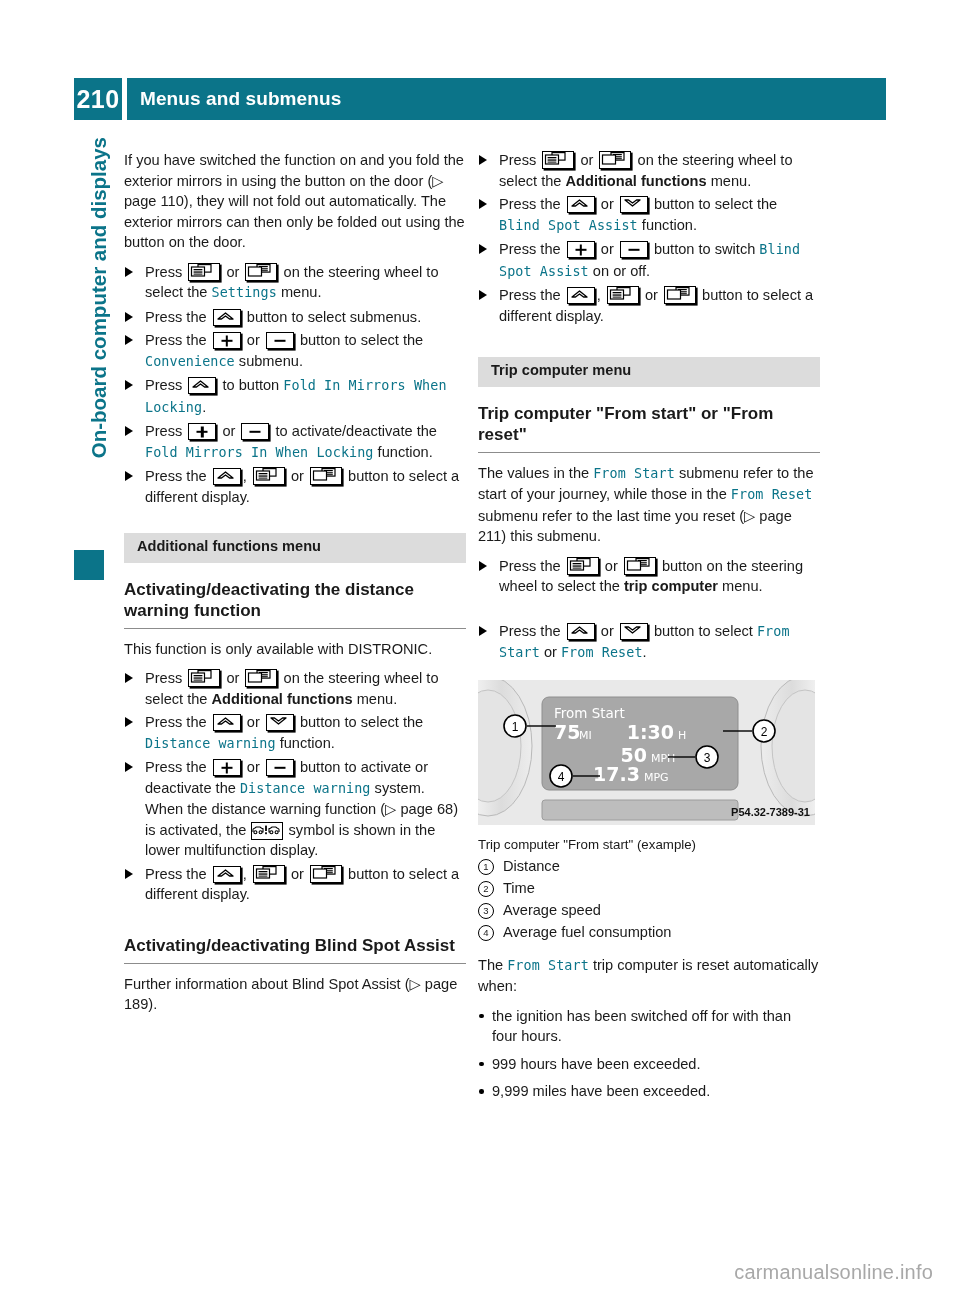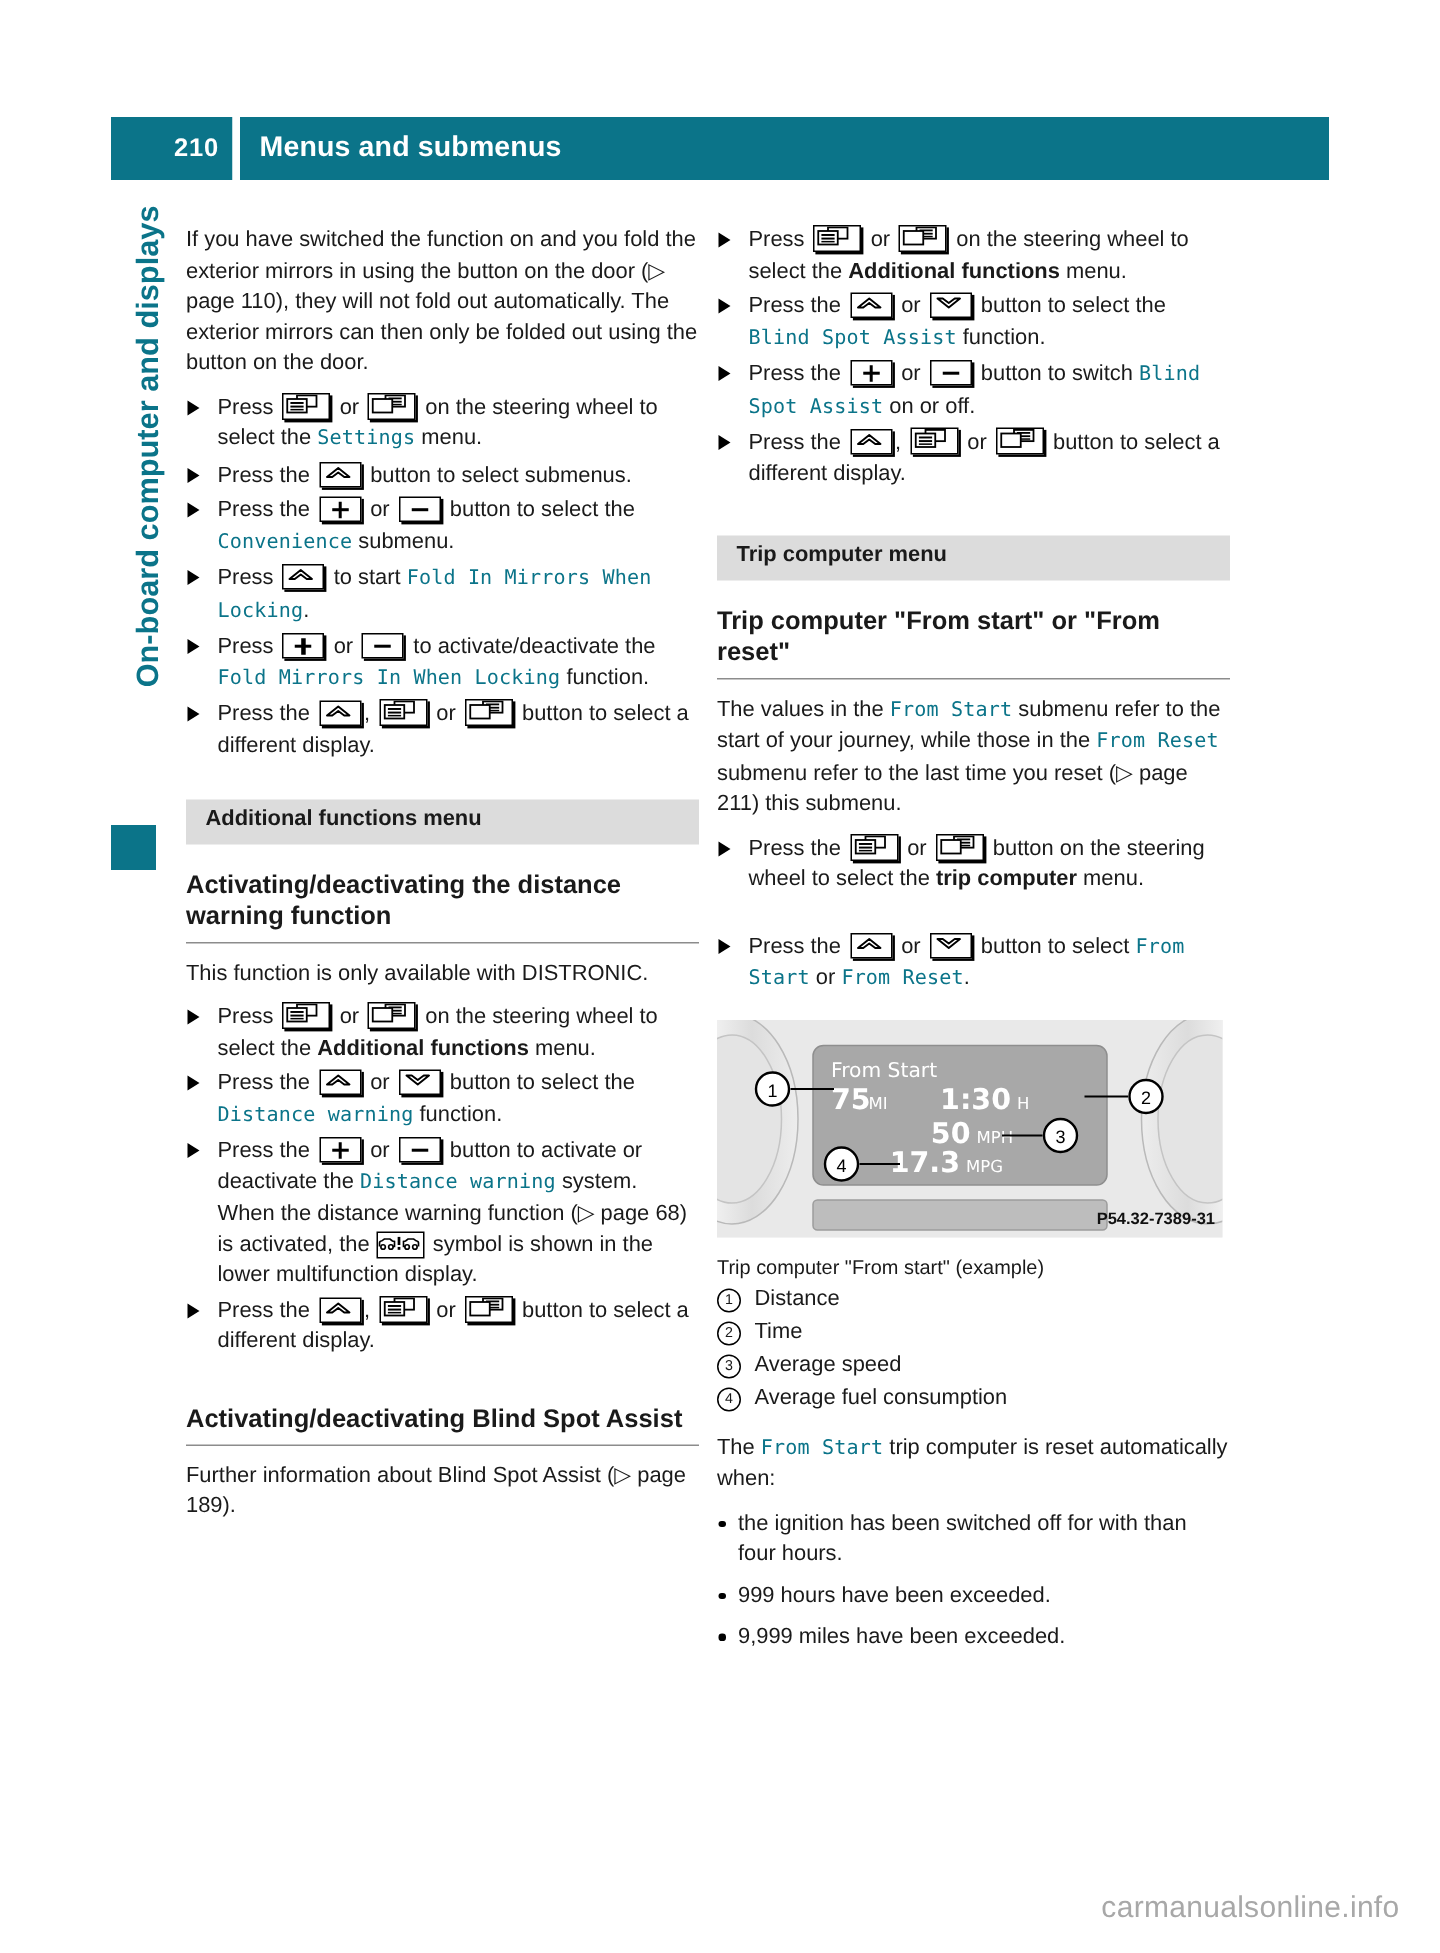--- a/index.html
+++ b/index.html
@@ -23,27 +23,26 @@
     top: 78px;
     width: 812px;
     height: 42px;
     display: flex;
     align-items: stretch;
   }
   .header-pagenum {
     width: 48px;
     background: #0b7489;
     color: #ffffff;
-    font-size: 17px;
+    font-size: 25px;
     font-weight: bold;
     letter-spacing: 0.5px;
     display: flex;
     align-items: center;
     justify-content: center;
-    padding-left: 33px;
   }
   .header-gap {
     width: 5px;
     background: #ffffff;
   }
   .header-title {
     flex: 1;
     background: #0b7489;
     color: #ffffff;
     font-size: 19px;
@@ -319,21 +318,21 @@
     <span class="mono">Convenience</span>
     <span>submenu.</span>
   </div>
 
   <div class="step">
     <span class="step-arrow"></span>
     <span>Press</span>
     <span class="btn btn-pm gl-up"><svg width="23" height="12" viewBox="0 0 23 12">
           <path d="M4 9 L11.5 3 L19 9 L15.5 9 L11.5 6 L7.5 9 Z" fill="none" stroke="#000" stroke-width="1.3" stroke-linejoin="round"></path>
         </svg></span>
-    <span>to start</span>
+    <span>to button</span>
     <span class="mono">Fold In Mirrors When Locking</span><span>.</span>
   </div>
 
   <div class="step">
     <span class="step-arrow"></span>
     <span>Press</span>
     <span class="btn btn-pm gl-plus"></span>
     <span>or</span>
     <span class="btn btn-pm gl-minus"></span>
     <span>to activate/deactivate the</span>

